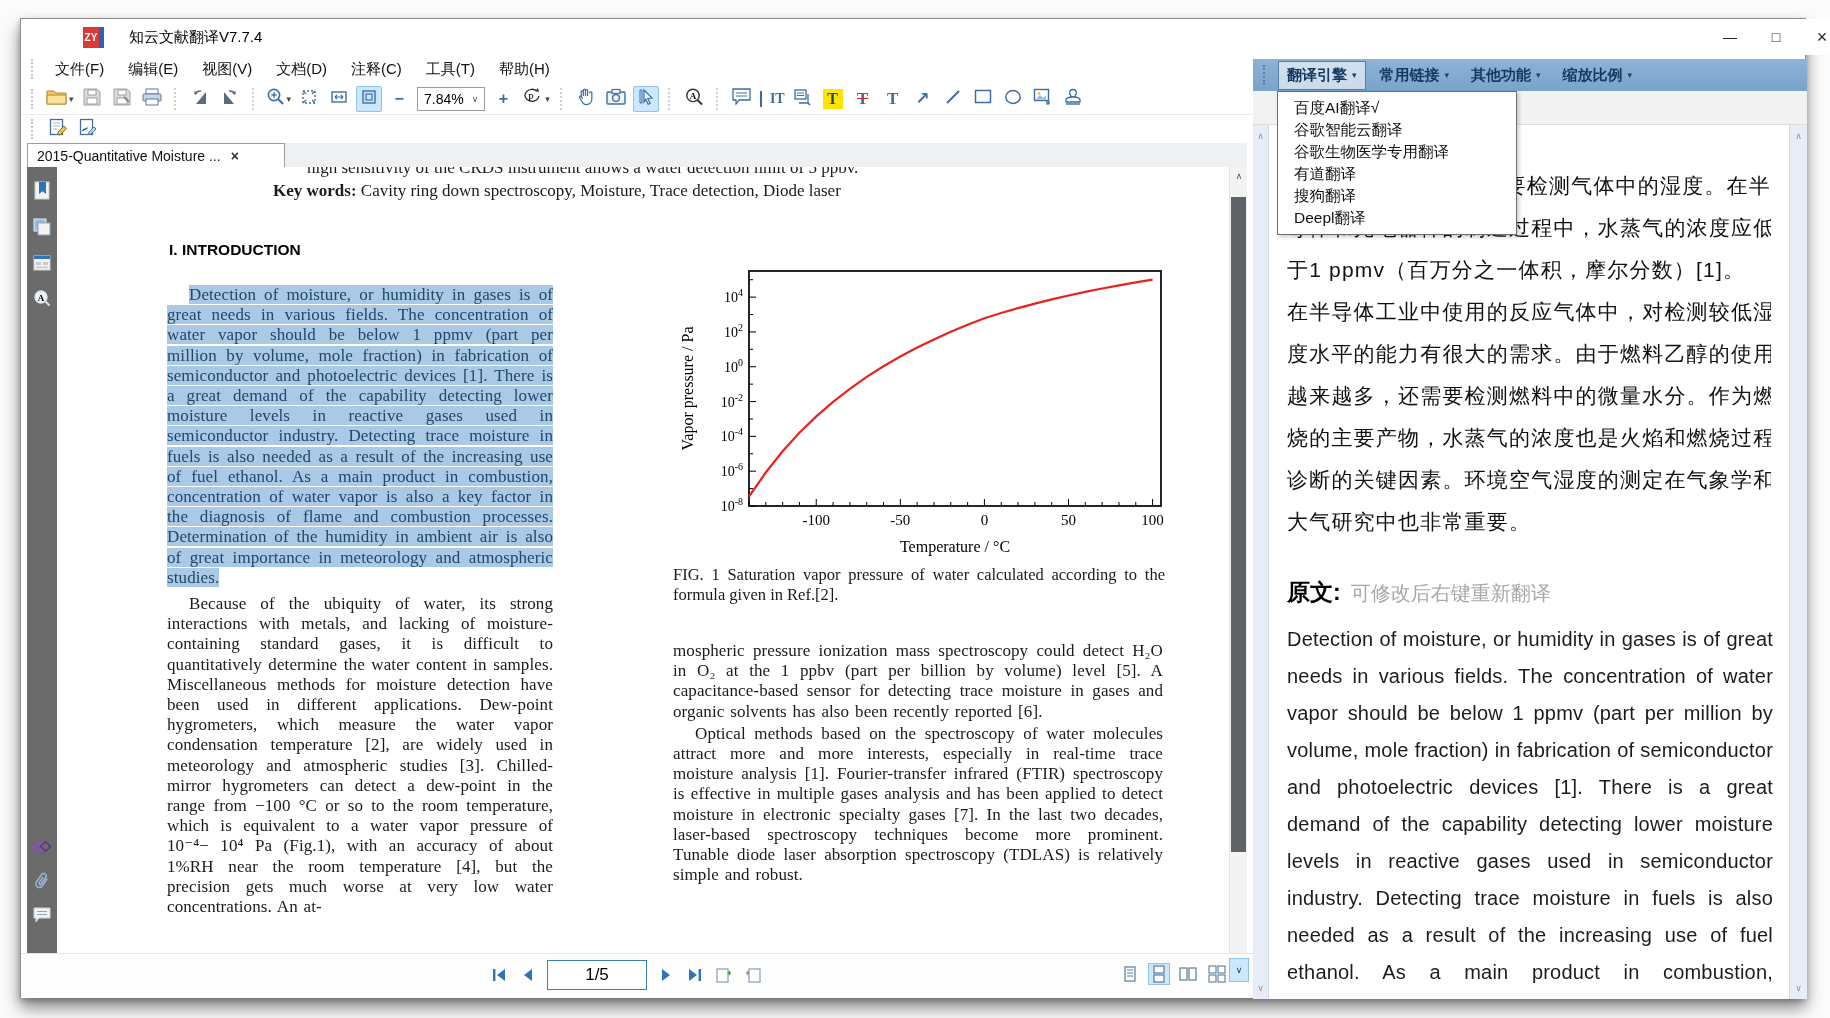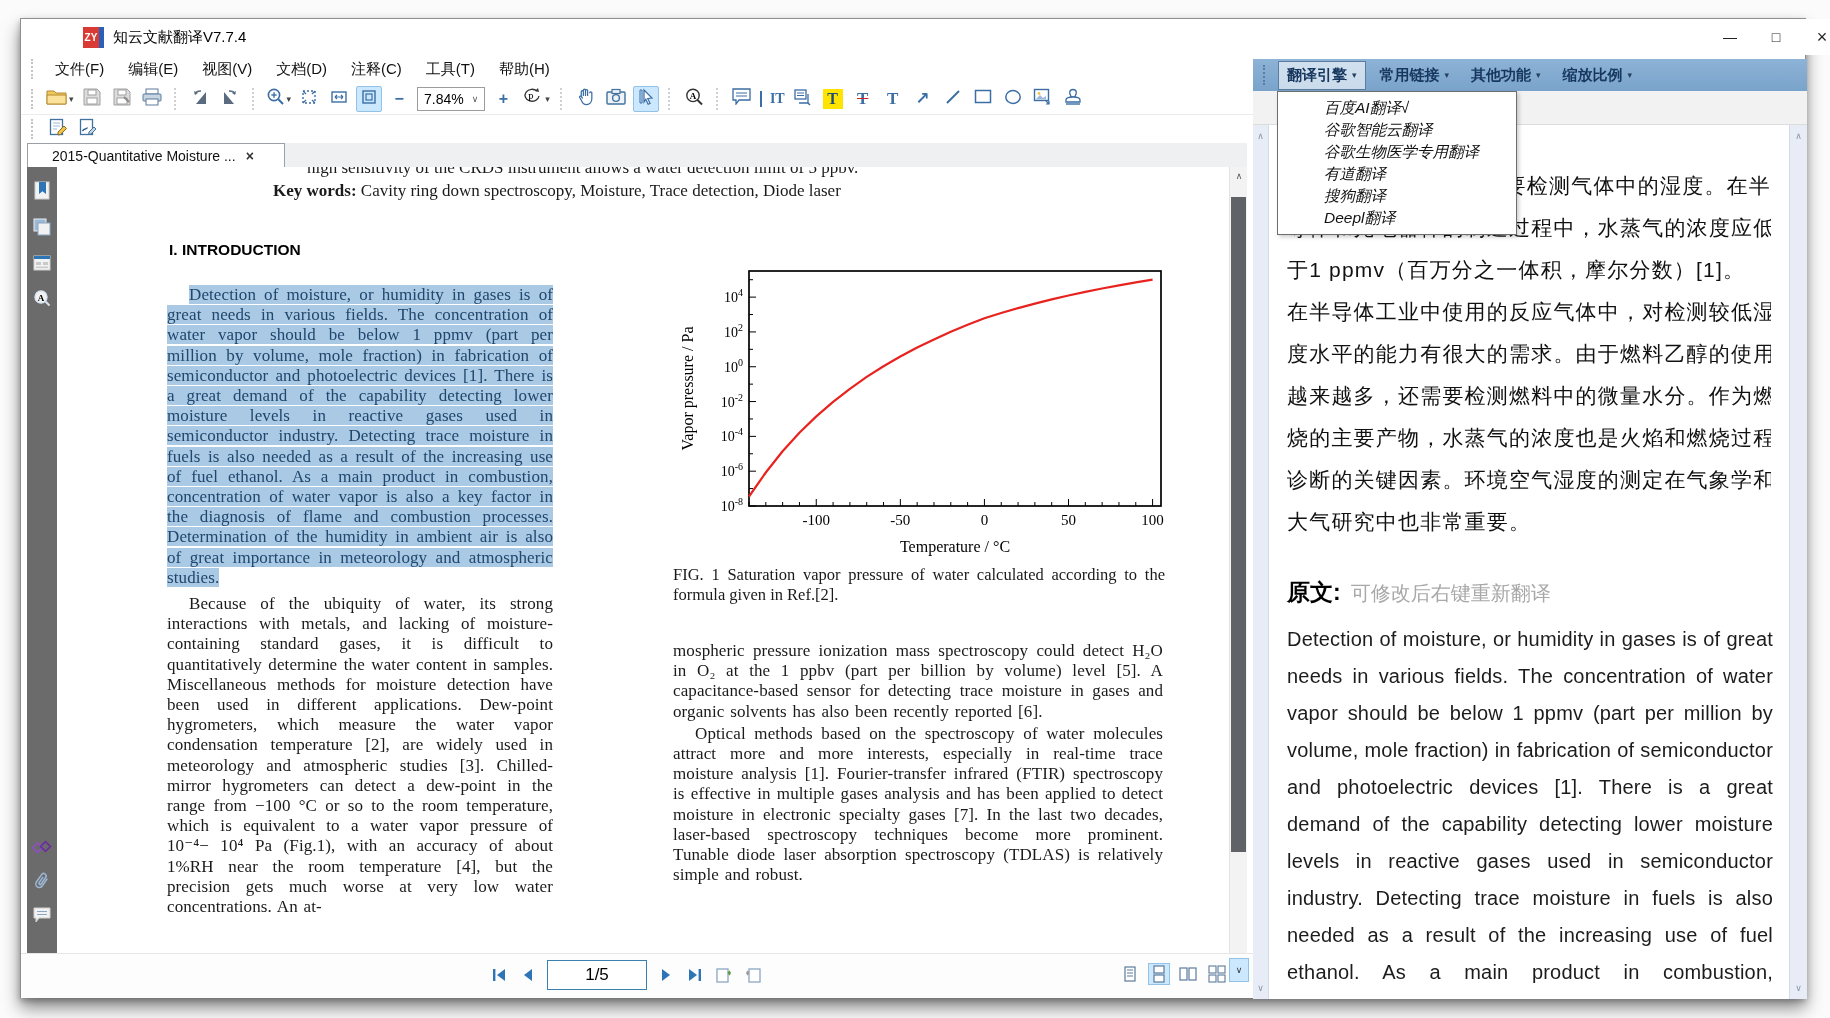--- a/index.html
+++ b/index.html
@@ -6,21 +6,21 @@
   html,body { width:1830px; height:1018px; background:#fbfbfb; overflow:hidden;
               font-family:"Liberation Sans","DejaVu Sans",sans-serif; }
   .window { position:absolute; left:20px; top:18px; width:1786px; height:980px;
             background:#fff; border:1px solid #8f8f8f;
             box-shadow:0 10px 16px rgba(0,0,0,.45), 0 3px 6px rgba(0,0,0,.25); }
   
   .titlebar { position:absolute; left:0; top:0; width:100%; height:36px; background:#fff;margin-left:48px; }
   .app-logo { position:absolute; left:14px; top:8px; width:21px; height:21px; background:#d93a34;
               border-right:5px solid #2c5fb8; color:#fff; font-size:10px; font-weight:bold;
               display:flex; align-items:center; justify-content:center; }
-  .app-title { position:absolute; left:44px; top:9px; font-size:15px; color:#000; }
+  .app-title { position:absolute; left:60px; top:9px; font-size:15px; color:#000; }
   .win-controls { position:absolute; right:8px; top:0; height:36px; display:flex; }
   .win-btn { width:46px; height:36px; display:flex; align-items:center; justify-content:center;
              font-size:14px; color:#222; }
   
   .menubar { position:absolute; left:0; top:36px; width:1232px; height:28px; background:#fff;
              display:flex; align-items:center; }
   .drag-handle { width:4px; height:20px; border-left:2px dotted #c4c4c4; margin:0 8px 0 10px; }
   .menu-item { font-size:15px; color:#111; padding:3px 12px; }
   
   .toolbar { position:absolute; left:0; top:64px; width:1232px; height:32px; background:#fff;
@@ -41,21 +41,21 @@
               font-family:"Liberation Serif",serif; font-size:16px; }
   .t-strike { color:#3b6ea5; font-weight:bold; font-family:"Liberation Serif",serif; font-size:17px;
               text-decoration:line-through; text-decoration-color:#d12222; }
   .t-plain { color:#3b6ea5; font-weight:bold; font-family:"Liberation Serif",serif; font-size:17px; }
   .t-it { color:#3b6ea5; font-weight:bold; font-family:"Liberation Serif",serif; font-size:14px;
           border-left:2px solid #3b6ea5; padding-left:8px; }
   
   .tabbar { position:absolute; left:6px; top:124px; width:1220px; height:24px; background:#eef0f2; }
   .tab { position:absolute; left:0; top:0; height:24px; min-width:258px; background:#fff;
          border:1px solid #9aa0a6; border-bottom:none; display:flex; align-items:center;
-         gap:10px; padding:0 24px; font-size:14px; color:#111; }
+         gap:10px; padding:0 9px; font-size:14px; color:#111; }
   .tab-close { font-size:14px; color:#333; font-weight:bold; }
   
   .sidebar { position:absolute; left:6px; top:148px; width:30px; height:786px; background:#6b6b6b; }
   .sb-icon { position:absolute; left:3px; width:24px; height:24px; display:flex;
              align-items:center; justify-content:center; }
   
   .pdf-area { position:absolute; left:36px; top:148px; width:1172px; height:786px; background:#fff;
               overflow:hidden; font-family:"Liberation Serif","DejaVu Serif",serif; color:#1a1a1a; }
   .pdf-area p { font-size:17px; line-height:20.2px; text-align:justify; letter-spacing:.1px;
                 word-spacing:1.5px; }
@@ -111,22 +111,22 @@
   .zh-line.first { text-align:right; }
   .src-row { position:absolute; left:18px; top:452px; display:flex; align-items:baseline; gap:10px; }
   .src-label { font-size:23px; font-weight:bold; color:#000; }
   .src-hint { font-size:20px; color:#a8a8a8; }
   .src-text { position:absolute; left:18px; top:496px; width:486px; font-size:20px; line-height:37px;
               text-align:justify; color:#1c1c1c; letter-spacing:.2px; }
   
   .dropdown { position:absolute; left:1256px; top:72px; width:240px; background:#fff;
               border:1px solid #6e6e6e; box-shadow:2px 2px 4px rgba(0,0,0,.2); z-index:50;
               padding:5px 0; }
-  .dd-item { height:22px; line-height:22px; padding-left:46px; font-size:15.5px; color:#111;
-             white-space:nowrap;font-style:italic; }
+  .dd-item { height:22px; line-height:22px; padding-left:16px; font-size:15.5px; color:#111;
+             white-space:nowrap; }
   svg text { font-family:"Liberation Serif","DejaVu Serif",serif; fill:#000; }
 </style>
 </head>
 <body>
 
 <div class="window">
 
   <div class="titlebar">
     <div class="app-logo">ZY</div>
     <div class="app-title">知云文献翻译V7.7.4</div>

